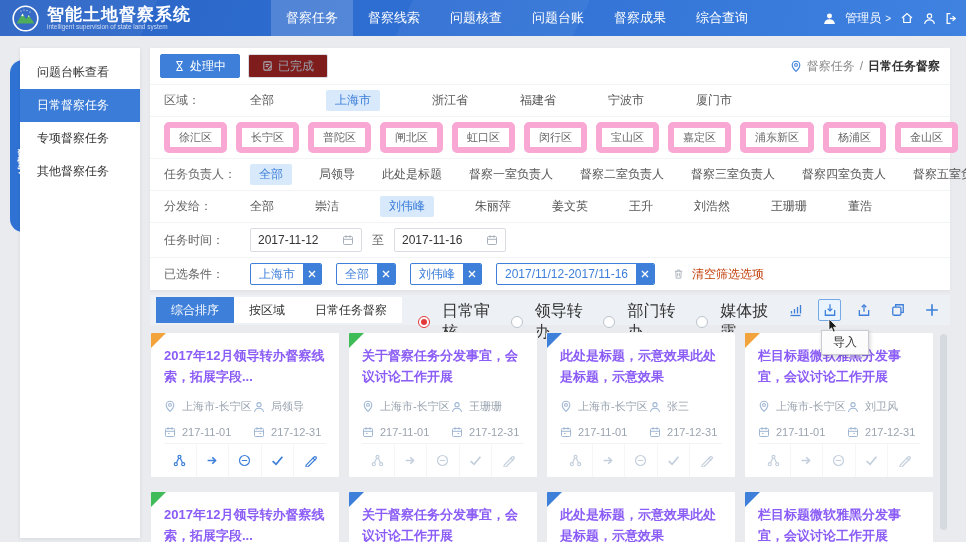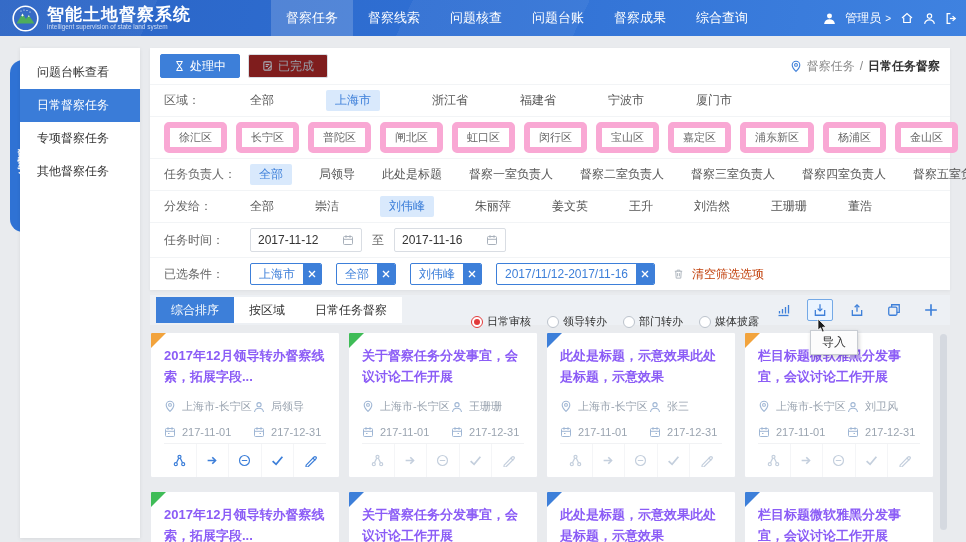--- a/index.html
+++ b/index.html
@@ -61,21 +61,21 @@
           margin-right:14px; overflow:hidden; color:#3D7FD9; }
   .ftag .t { display:flex; align-items:center; padding:0 8px; font-size:12px; }
   .ftag .x { width:18px; background:#3D7FD9; display:flex; align-items:center; justify-content:center; cursor:pointer; }
   .clear { display:inline-flex; align-items:center; gap:8px; color:#c2410c; cursor:pointer; margin-left:4px; }
 
   
   .sortbar { margin-top:5px; height:30px; background:#EDF0F4; display:flex; align-items:center; padding:0 6px; }
   .sort-it { line-height:26px; padding:0 15px; font-size:12px; color:#333; background:#fff; cursor:pointer; white-space:nowrap; }
   .sort-it.on { background:#3D7FD9; color:#ffffff; }
   .sb-sp { flex:1; }
-  .radio { display:inline-flex; align-items:center; gap:4px; margin-left:16px; font-size:11px; color:#333; cursor:pointer;margin-top:23px; }
+  .radio { display:inline-flex; align-items:center; gap:12px; margin-left:16px; font-size:16px; color:#333; cursor:pointer;margin-top:23px; }
   .rdot { width:12px; height:12px; border-radius:50%; border:1px solid #BCC3CC; background:#fff; position:relative; flex:none; }
   .radio.checked .rdot { border-color:#E23A3A; }
   .radio.checked .rdot::after { content:""; position:absolute; inset:2px; border-radius:50%; background:#E23A3A; }
   .tbico { width:26px; height:22px; display:flex; align-items:center; justify-content:center; margin-left:11px;
            position:relative; cursor:pointer; color:#3D7FD9; }
   .tbico.hov { background:#EAF4FF; border:1px solid #74A9E6; border-radius:2px; }
   .tip { position:absolute; top:30px; left:2px; background:#FCFCFC; border:1px solid #C8CCD2;
          box-shadow:1px 2px 4px rgba(0,0,0,.18); padding:3px 11px; font-size:12px; color:#333;
          white-space:nowrap; z-index:20; }
   .cursor { position:absolute; top:19px; left:9px; z-index:21; }

